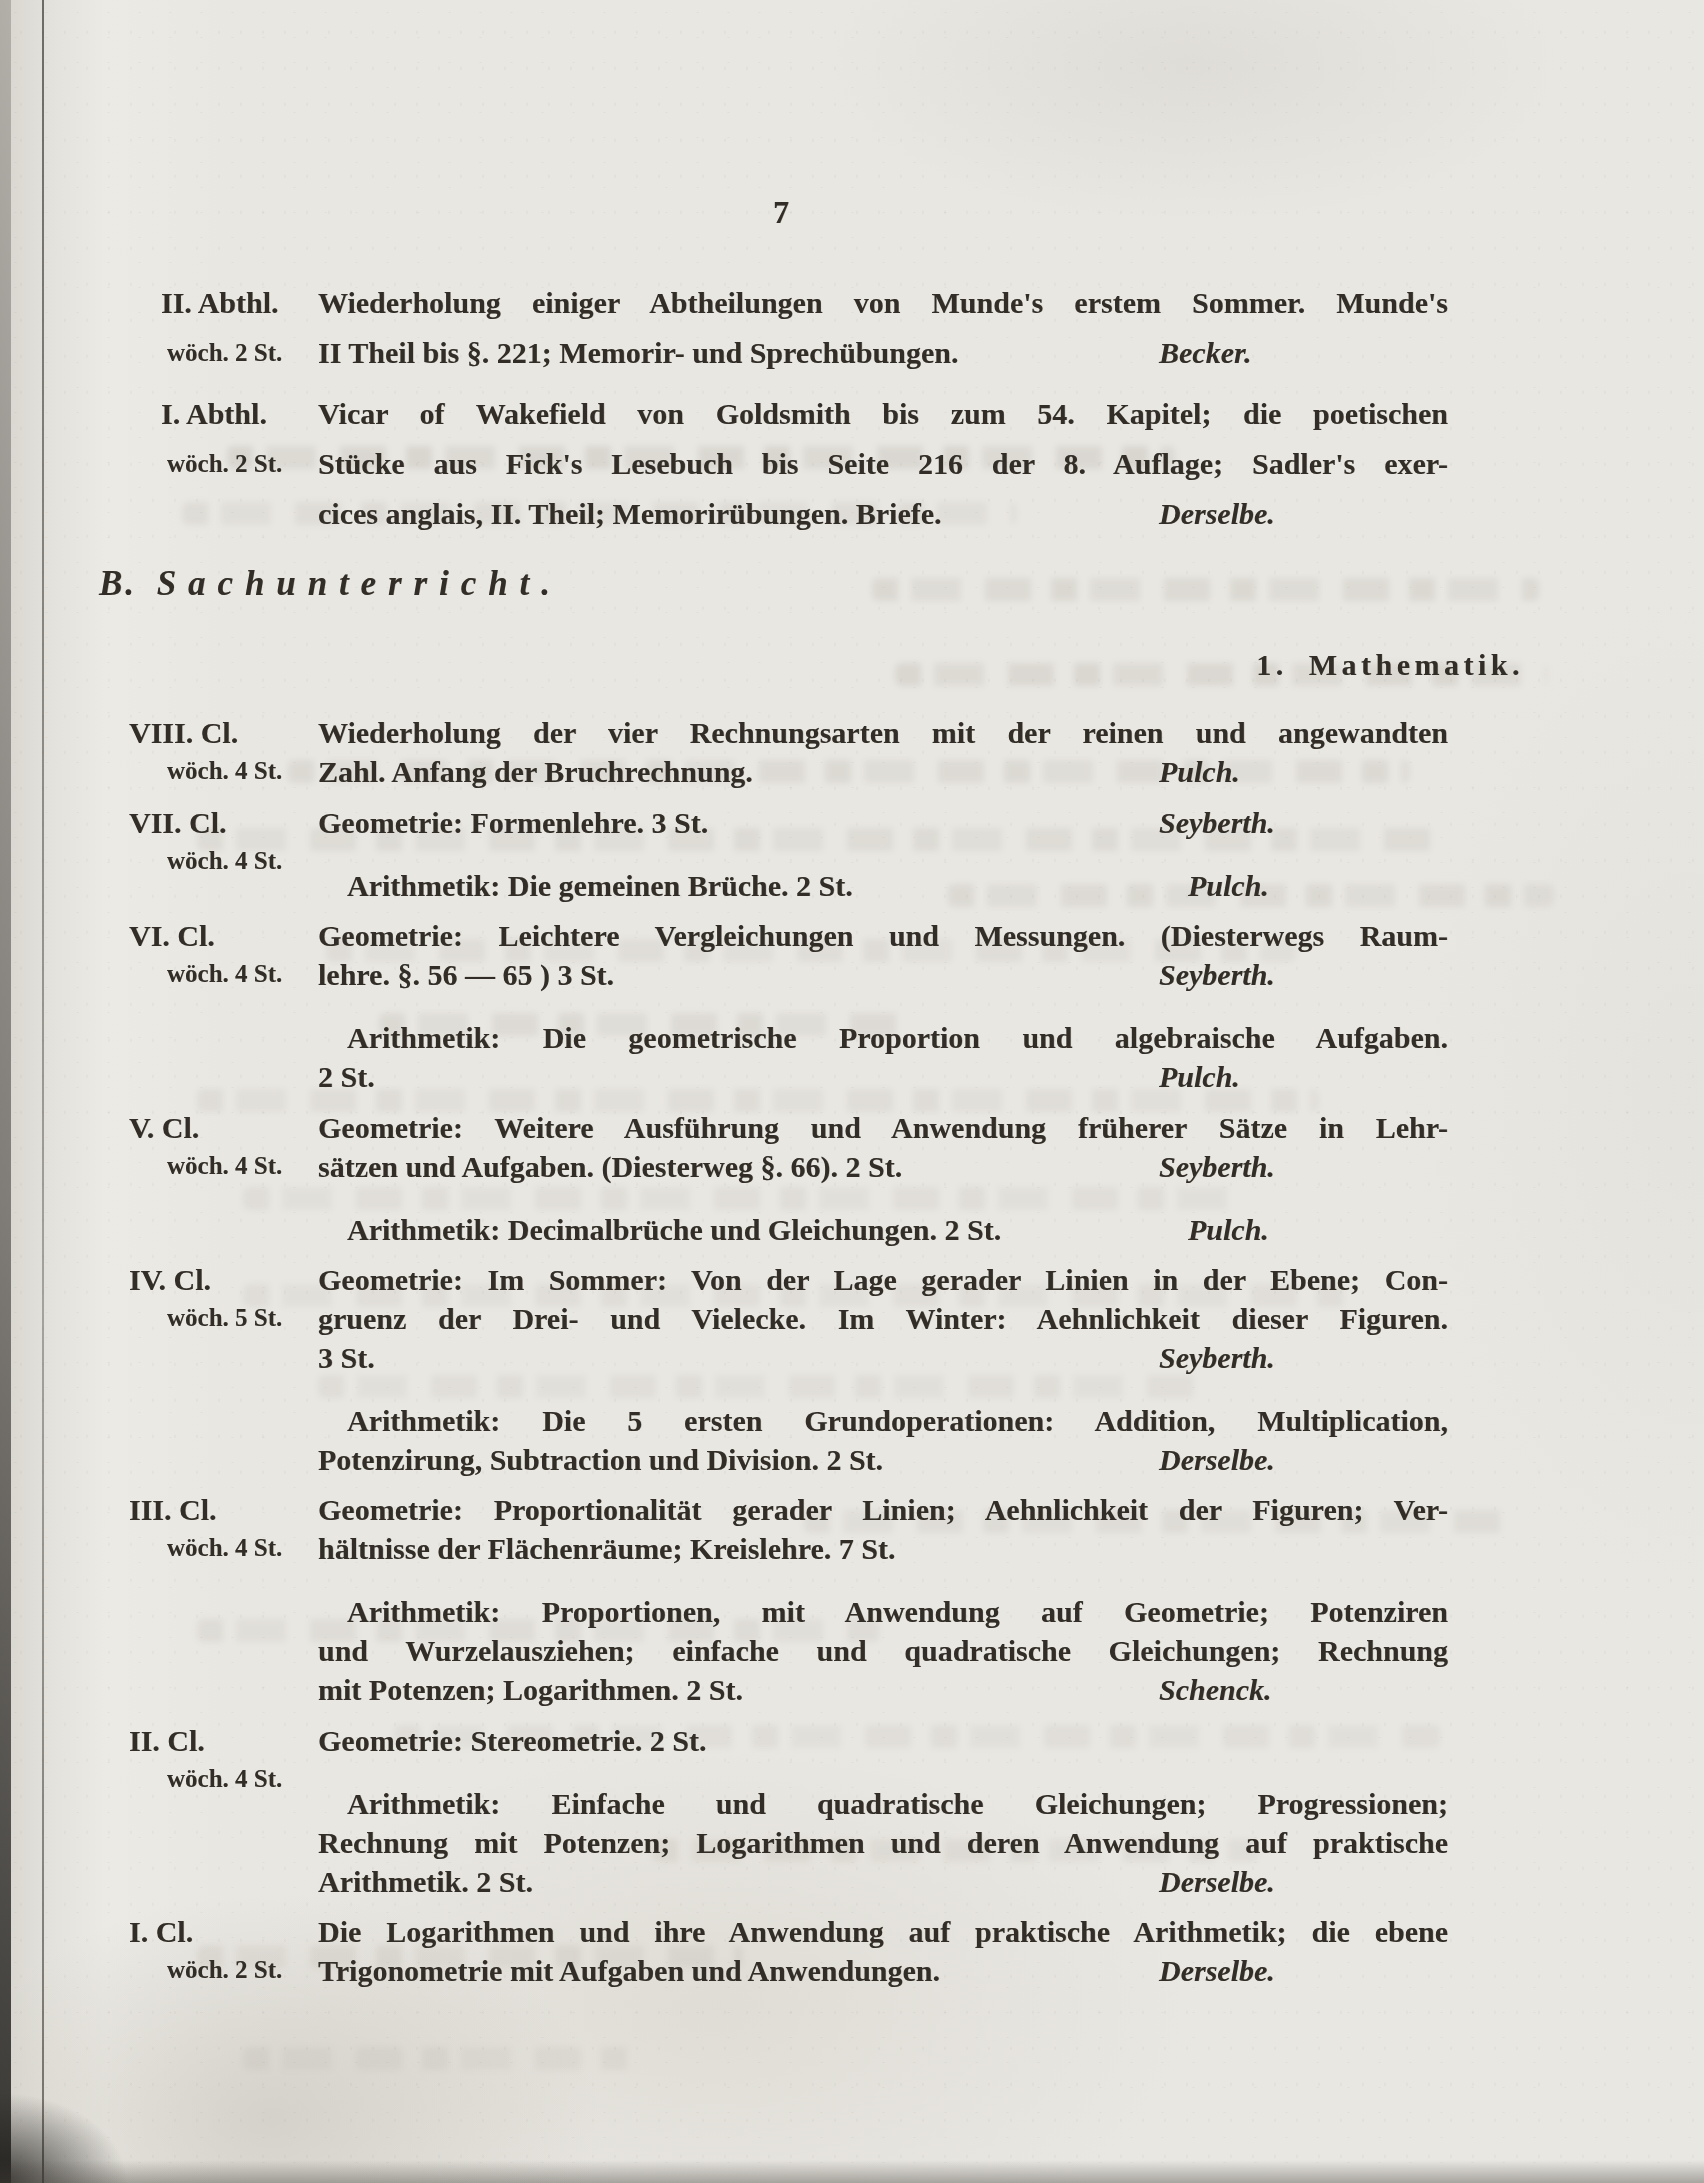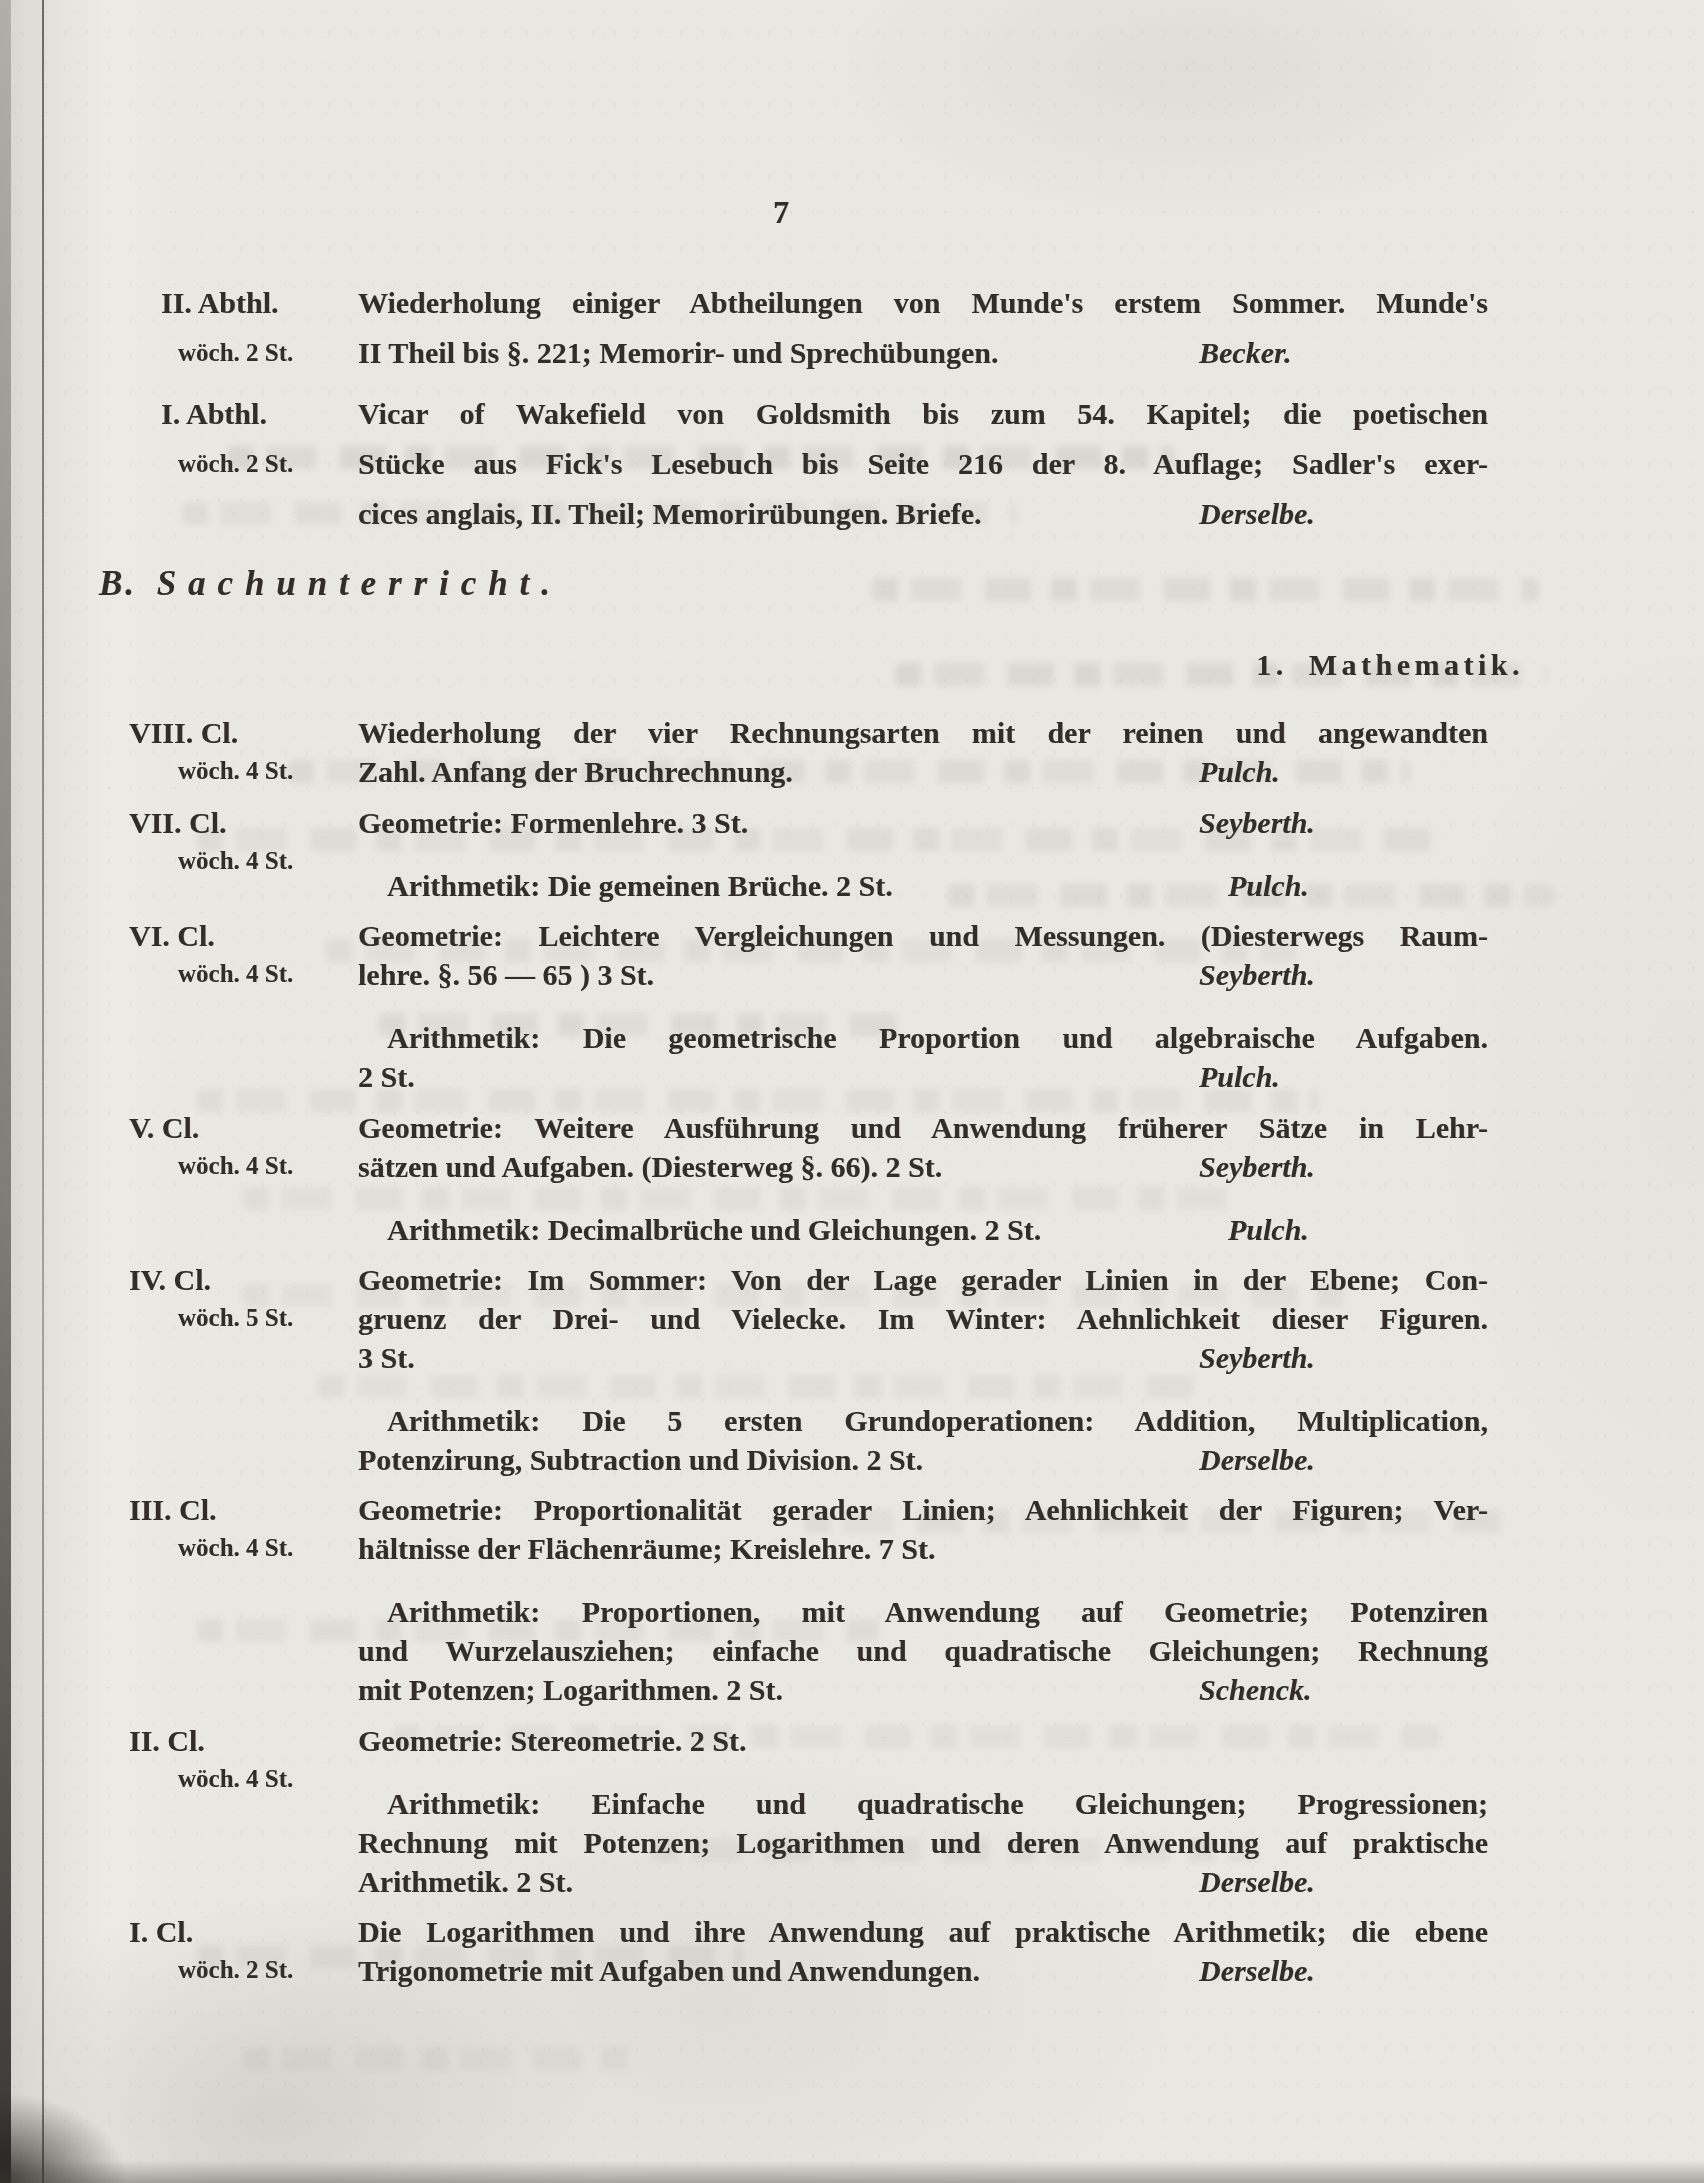--- a/index.html
+++ b/index.html
@@ -51,35 +51,35 @@
       rgba(128,121,108,.3) 39px 89px, transparent 89px 113px,
       rgba(128,121,108,.36) 113px 159px, transparent 159px 179px);
   }
   
   .content { position:absolute; left:0; top:0; width:1704px; padding-top:278px; z-index:2; }
   .pageno {
     position:absolute; top:194px; left:773px;
     font-size:32px; font-weight:700;
     text-shadow:0.4px 0.4px 0.6px rgba(50,45,40,.4);
   }
-  .group { position:relative; margin-bottom:11.4px; font-size:30px; font-weight:700;padding-left:40px; }
+  .group { position:relative; margin-bottom:11.4px; font-size:30px; font-weight:700; }
   .group .line { position:relative; height:39px; line-height:39px; white-space:normal; }
   .group.intro .line { height:50px; line-height:50px; }
   .gbody { margin-left:318px; width:1130px; text-shadow:0.4px 0.4px 0.5px rgba(50,45,40,.33); }
   .line.just { text-align:justify; text-align-last:justify; word-spacing:1.5px; }
   .sub + .sub { margin-top:15px; }
   .sub.arith .line:first-child { text-indent:29px;margin-top:24px; }
   .clabel {
     position:absolute; left:129px; top:0; white-space:nowrap;
     font-size:30px; font-weight:700; line-height:39px;
     text-shadow:0.4px 0.4px 0.5px rgba(50,45,40,.33);
   }
   .group.intro .clabel { left:161px; line-height:50px; }
   .hlabel {
-    position:absolute; left:178px; top:38px; white-space:nowrap;
+    position:absolute; left:167px; top:38px; white-space:nowrap;
     font-size:25px; font-weight:700; line-height:39px;
     text-shadow:0.3px 0.3px 0.5px rgba(50,45,40,.3);
   }
   .group.intro .hlabel { top:50px; line-height:50px; }
   .it { }
   .teacher { position:absolute; left:841px; top:0; font-style:italic; white-space:nowrap; }
   .heading-b {
     margin:21px 0 0 99px; width:1425px; text-align:left;
     font-size:35px; font-weight:700; font-style:italic; line-height:47px;
     text-shadow:0.4px 0.4px 0.6px rgba(50,45,40,.35);

